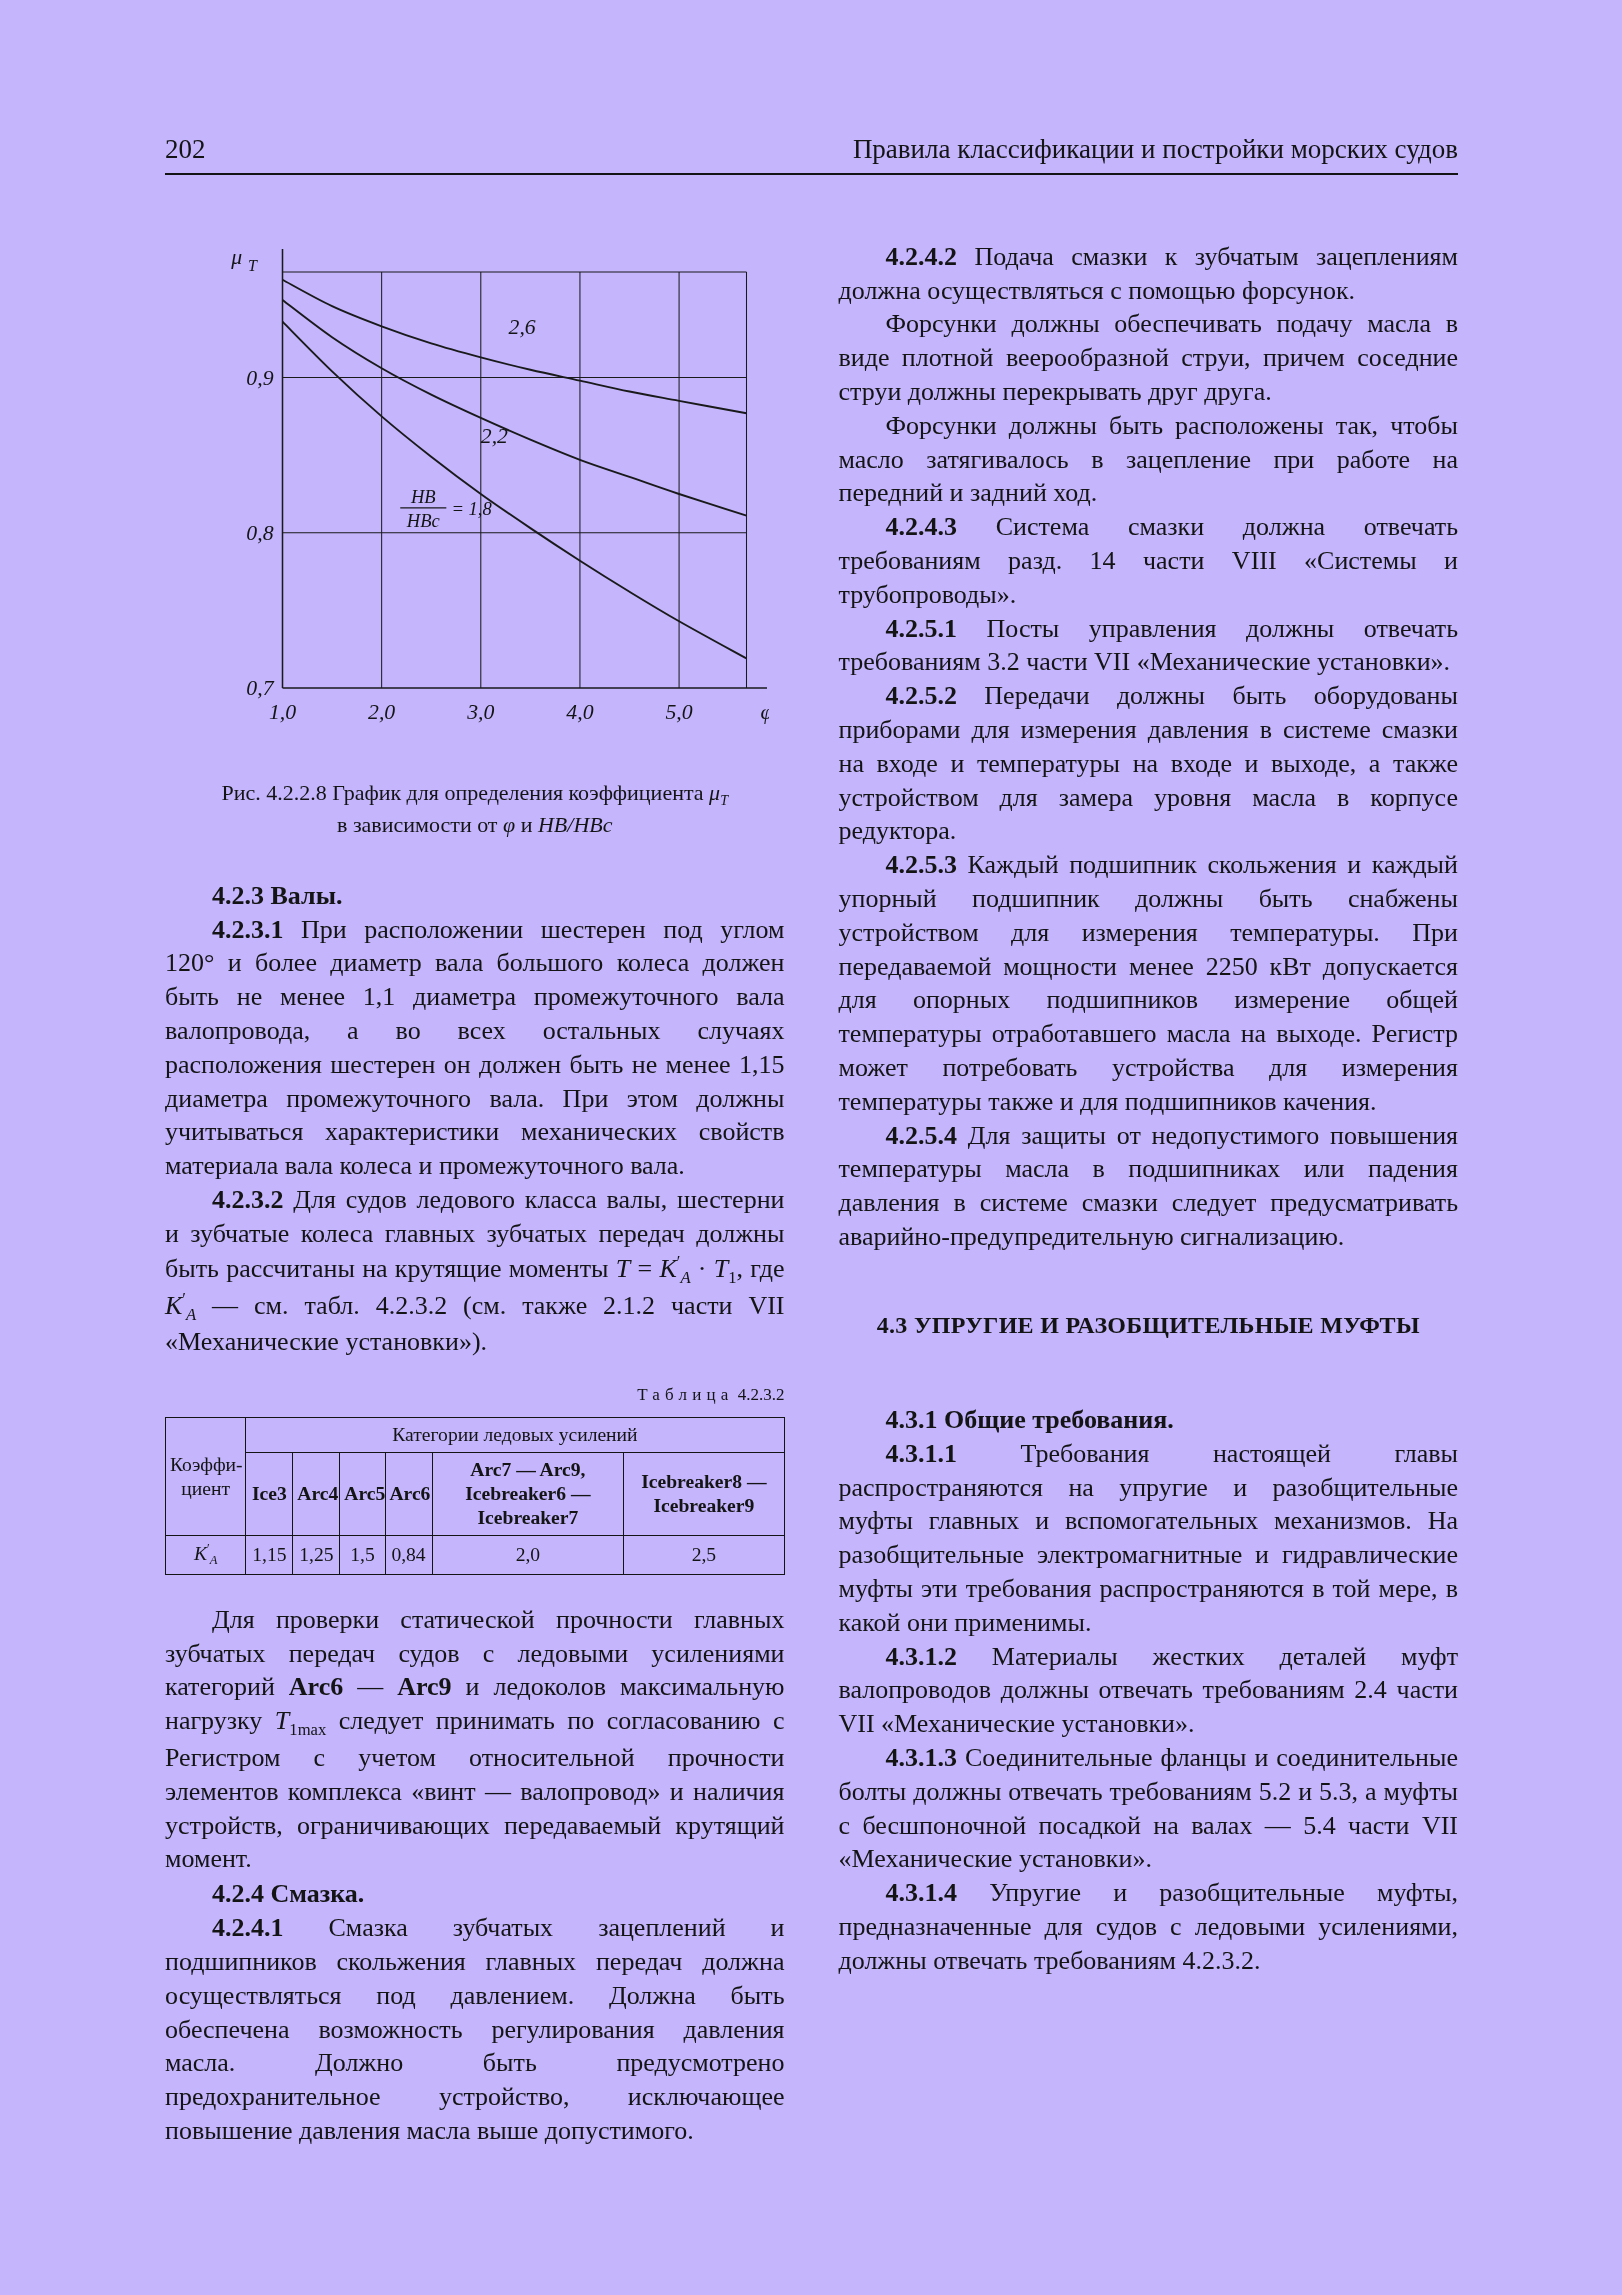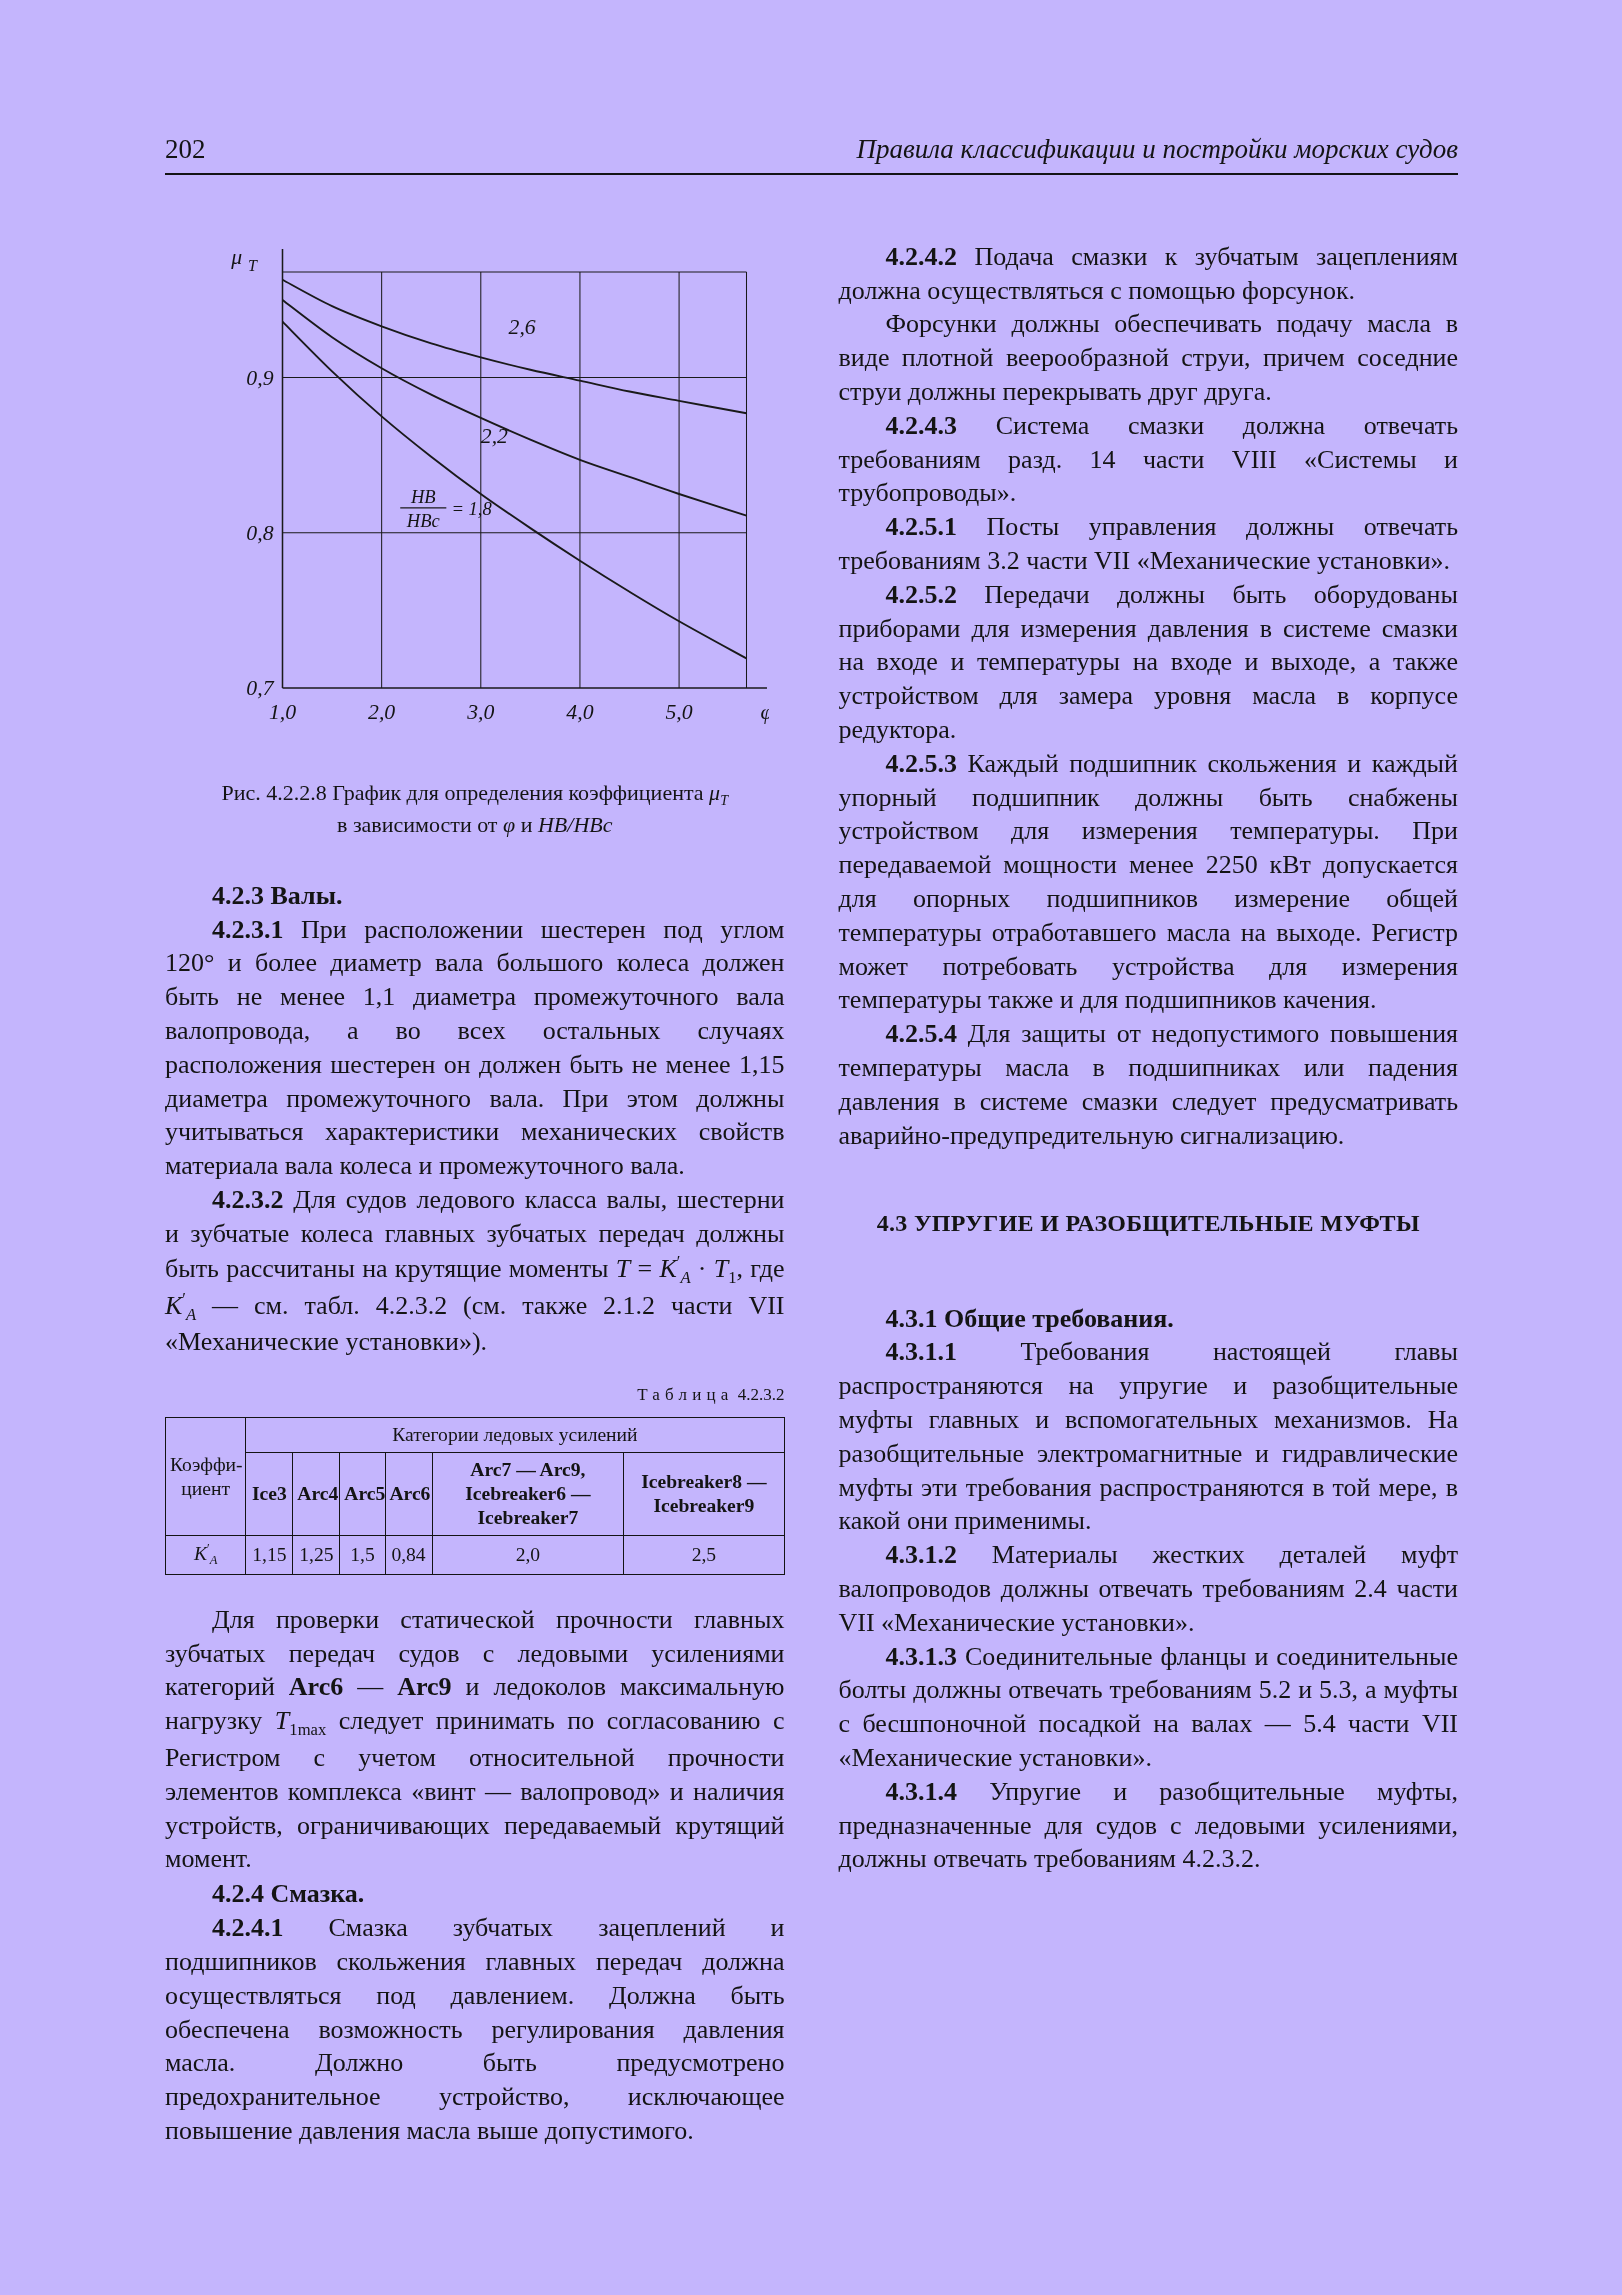--- a/index.html
+++ b/index.html
@@ -1,21 +1,21 @@
 <!DOCTYPE html>
 <html style="font-size:10.5px"><head>
 <meta charset="utf-8">
 <style>
   html,body{margin:0;padding:0;background:#ffffff;}
   .page{position:relative;width:1623px;height:2295px;background:#c4b5fd;color:#141414;
         font-family:"Liberation Serif",serif;overflow:hidden;}
   .content{position:absolute;left:165px;top:134px;width:1293px;}
   .pagehead{display:flex;justify-content:space-between;align-items:baseline;font-size:27px;}
   .pagehead .pageno{font-style:normal;}
-  .pagehead .runtitle{font-style:italic;}
+  .pagehead .runtitle{}
   .rule{border-bottom:2px solid #141414;margin-top:7.9px;}
   .cols{display:flex;gap:54px;margin-top:65px;}
   .col{width:620px;font-size:26px;line-height:1.3;text-align:justify;}
   .col p{margin:0;text-indent:47px;}
   .col p.hrun{margin-top:1.3px;}
   b.num{font-weight:bold;}
   sub{font-size:64%;}
   .sup{font-size:64%;vertical-align:super;}
   
   .figure{margin:0 0 39px 0;text-align:center;}
@@ -143,20 +143,21 @@
         <p class="hrun"><b>4.2.4 Смазка.</b></p>
 
         <p><b class="num">4.2.4.1</b><span> Смазка зубчатых зацеплений и подшипников скольжения главных передач должна осуществляться под давлением. Должна быть обеспечена возможность регулирования давления масла. Должно быть предусмотрено предохранительное устройство, исключающее повышение давления масла выше допустимого.</span></p>
 
       </div>
 
       <div class="col">
 
         <p><b class="num">4.2.4.2</b><span> Подача смазки к зубчатым зацеплениям должна осуществляться с помощью форсунок.</span></p>
         <p>Форсунки должны обеспечивать подачу масла в виде плотной веерообразной струи, причем соседние струи должны перекрывать друг друга.</p>
+        <p>Форсунки должны быть расположены так, чтобы масло затягивалось в зацепление при работе на передний и задний ход.</p>
         <p><b class="num">4.2.4.3</b><span> Система смазки должна отвечать требованиям разд. 14 части VIII «Системы и трубопроводы».</span></p>
 
 
         <p><b class="num">4.2.5.1</b><span> Посты управления должны отвечать требованиям 3.2 части VII «Механические установки».</span></p>
         <p><b class="num">4.2.5.2</b><span> Передачи должны быть оборудованы приборами для измерения давления в системе смазки на входе и температуры на входе и выходе, а также устройством для замера уровня масла в корпусе редуктора.</span></p>
         <p><b class="num">4.2.5.3</b><span> Каждый подшипник скольжения и каждый упорный подшипник должны быть снабжены устройством для измерения температуры. При передаваемой мощности менее 2250 кВт допускается для опорных подшипников измерение общей температуры отработавшего масла на выходе. Регистр может потребовать устройства для измерения температуры также и для подшипников качения.</span></p>
         <p><b class="num">4.2.5.4</b><span> Для защиты от недопустимого повышения температуры масла в подшипниках или падения давления в системе смазки следует предусматривать аварийно-предупредительную сигнализацию.</span></p>
 
         <p class="sec-head">4.3 УПРУГИЕ И РАЗОБЩИТЕЛЬНЫЕ МУФТЫ</p>
 

